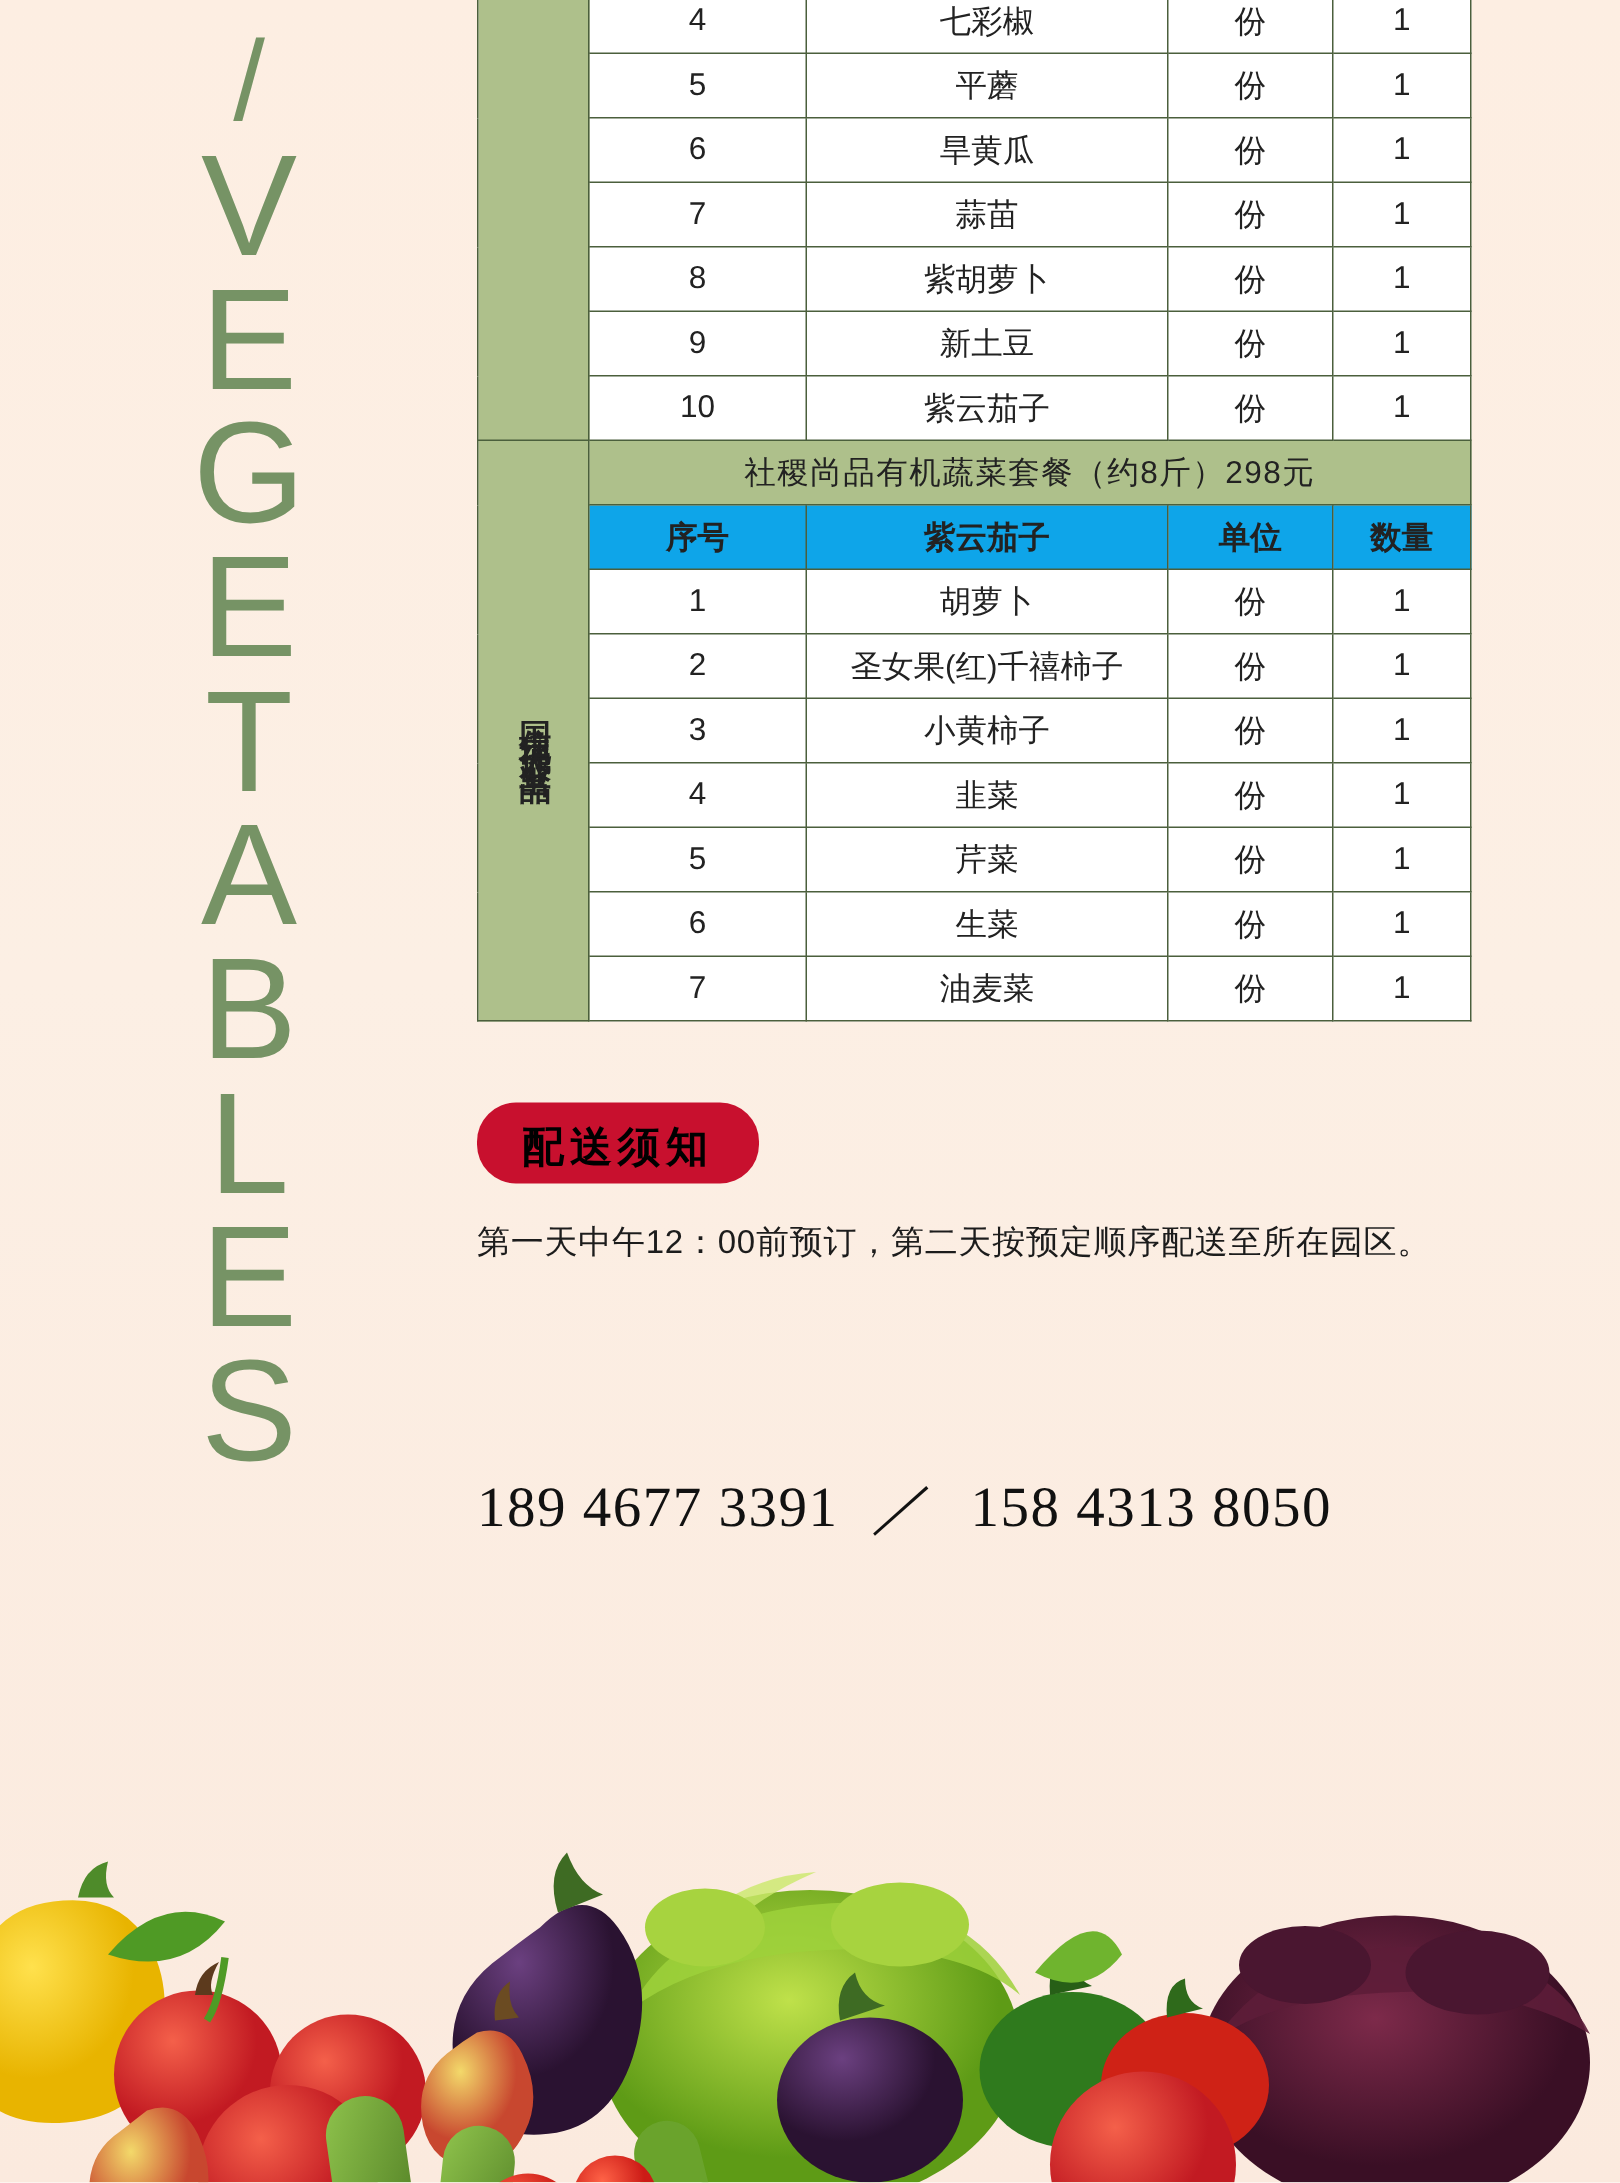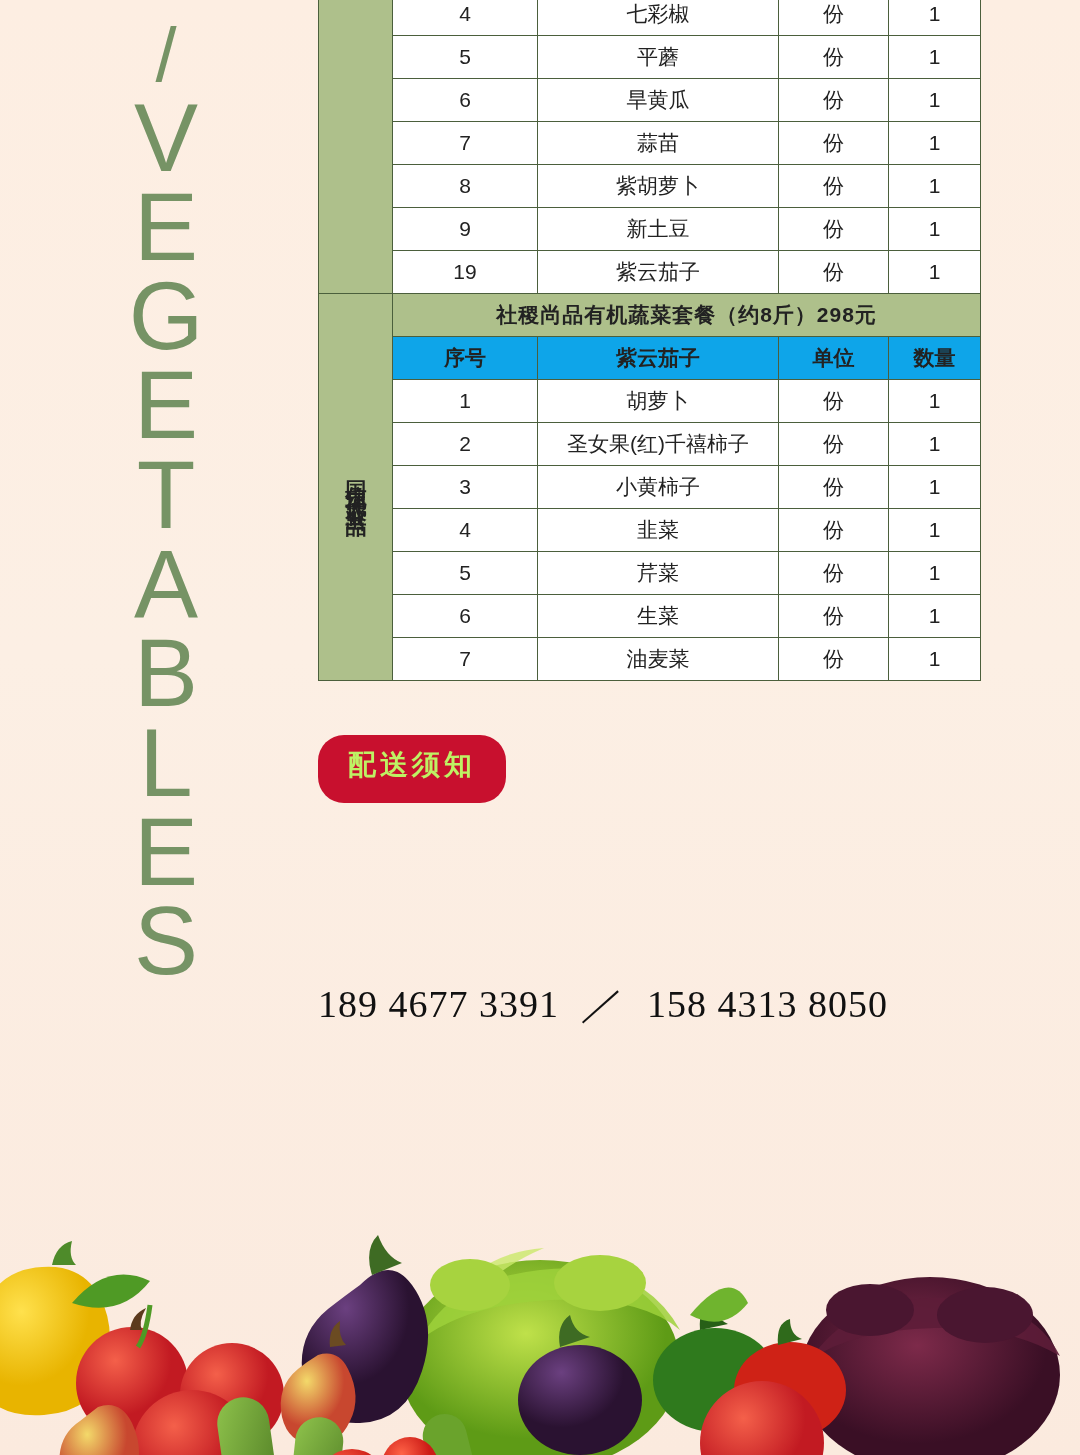--- a/index.html
+++ b/index.html
@@ -82,41 +82,41 @@
     text-orientation: upright;
     display: inline-block;
     letter-spacing: 5px;
   }
   .side-blank {
     background: #aec08b;
   }
   .pkg-title {
     background: #aec08b;
     color: #24331a;
-    font-weight: bold;
+    font-weight: normal;
     font-size: 25px;
     letter-spacing: 1px;
     height: 52px;
   }
   .hdr td {
     background: #0ea5e9;
     color: #44602f;
     font-weight: bold;
     font-size: 22px;
   }
 
   
   .badge {
     display: inline-block;
     background: #c8102e;
-    color: #bef264;
+    color: #000000;
     font-size: 28px;
     font-weight: bold;
     letter-spacing: 4px;
-    padding: 11px 30px 19px 30px;
+    padding: 11px 30px 5px 30px;
     border-radius: 26px;
   }
   .notice-block {
     position: absolute;
     left: 318px;
     top: 735px;
     width: 680px;
   }
   .notice-lines {
     margin-top: 26px;
@@ -217,21 +217,21 @@
         <td>份</td>
         <td>1</td>
       </tr>
       <tr>
         <td>9</td>
         <td>新土豆</td>
         <td>份</td>
         <td>1</td>
       </tr>
       <tr>
-        <td>19</td>
+        <td>10</td>
         <td>紫云茄子</td>
         <td>份</td>
         <td>1</td>
       </tr>
 
       <tr>
         <td class="side-cell" rowspan="9">
           <span class="vtxt">国信现代农业出品</span>
         </td>
         <td class="pkg-title" colspan="4">社稷尚品有机蔬菜套餐（约8斤）298元</td>
@@ -286,20 +286,21 @@
         <td>份</td>
         <td>1</td>
       </tr>
     </tbody>
   </table>
 </div>
 
 <div class="notice-block">
   <span class="badge">配送须知</span>
   <div class="notice-lines">
+    <p>第一天中午12：00前预订，第二天按预定顺序配送至所在园区。</p>
   </div>
 </div>
 
 <div class="phone-block">
   <div class="phone-number">
     <span>189 4677 3391</span>
     <span class="sep">／</span>
     <span>158 4313 8050</span>
   </div>
 </div>

